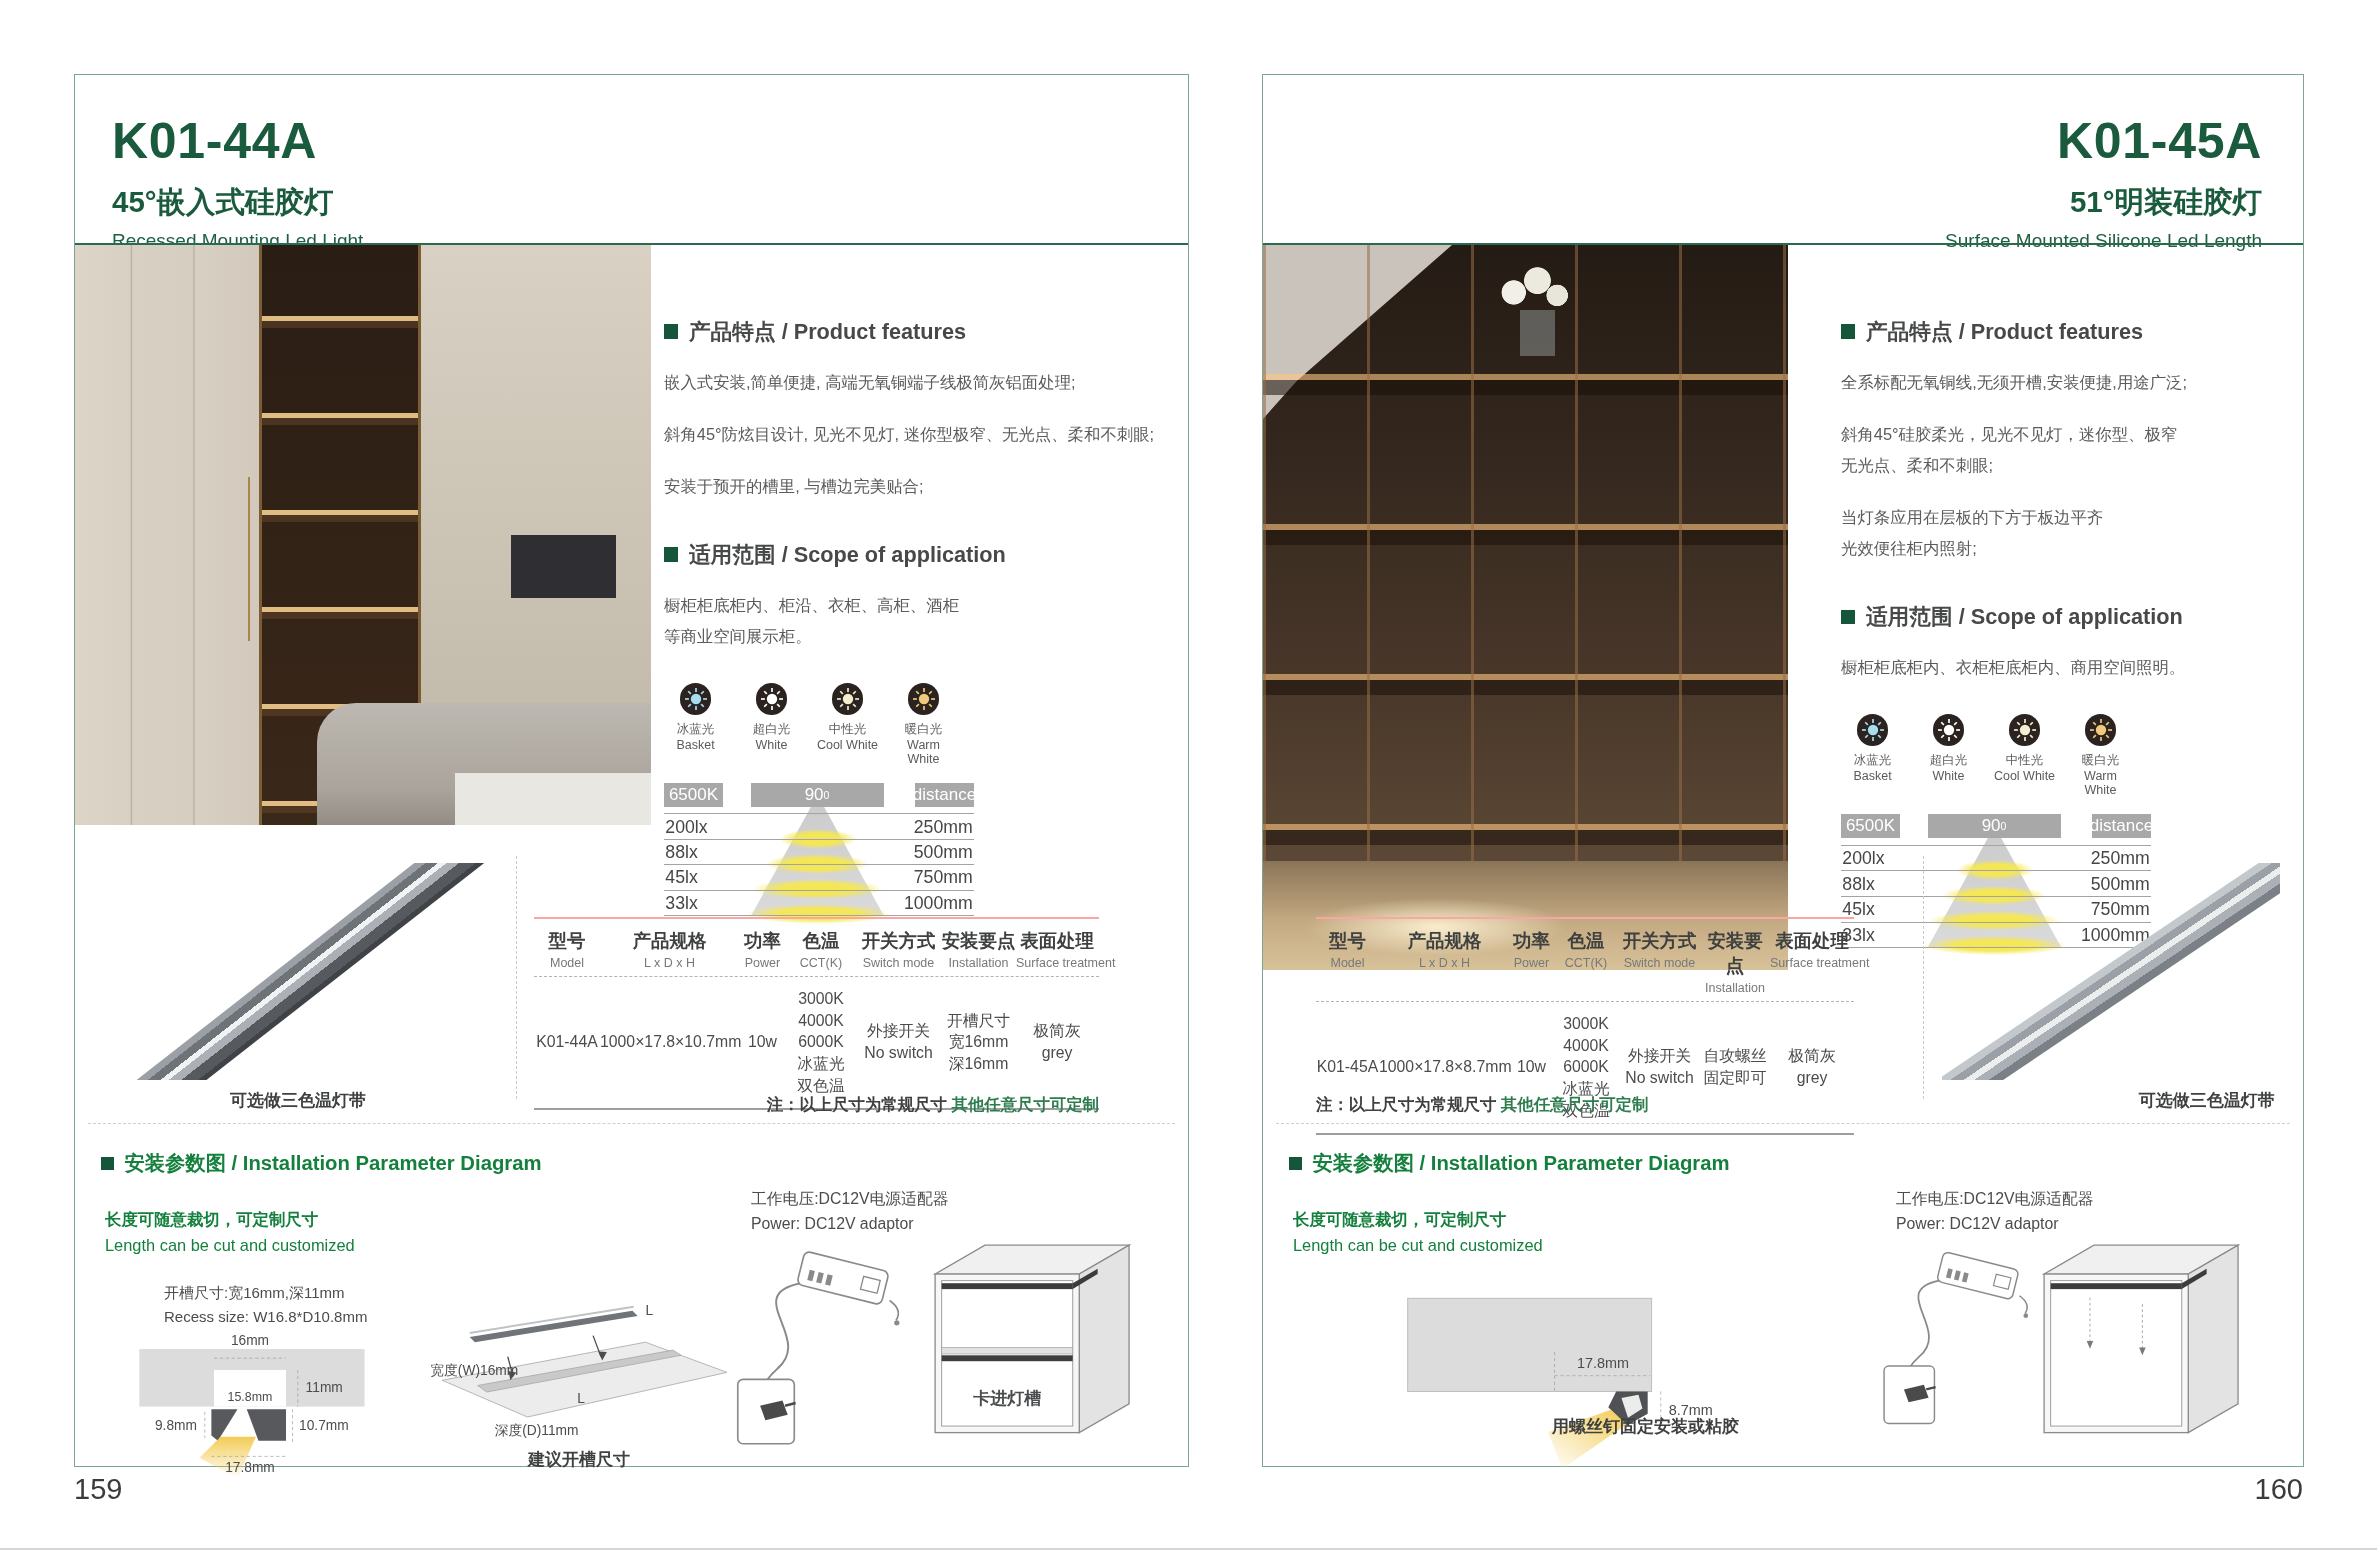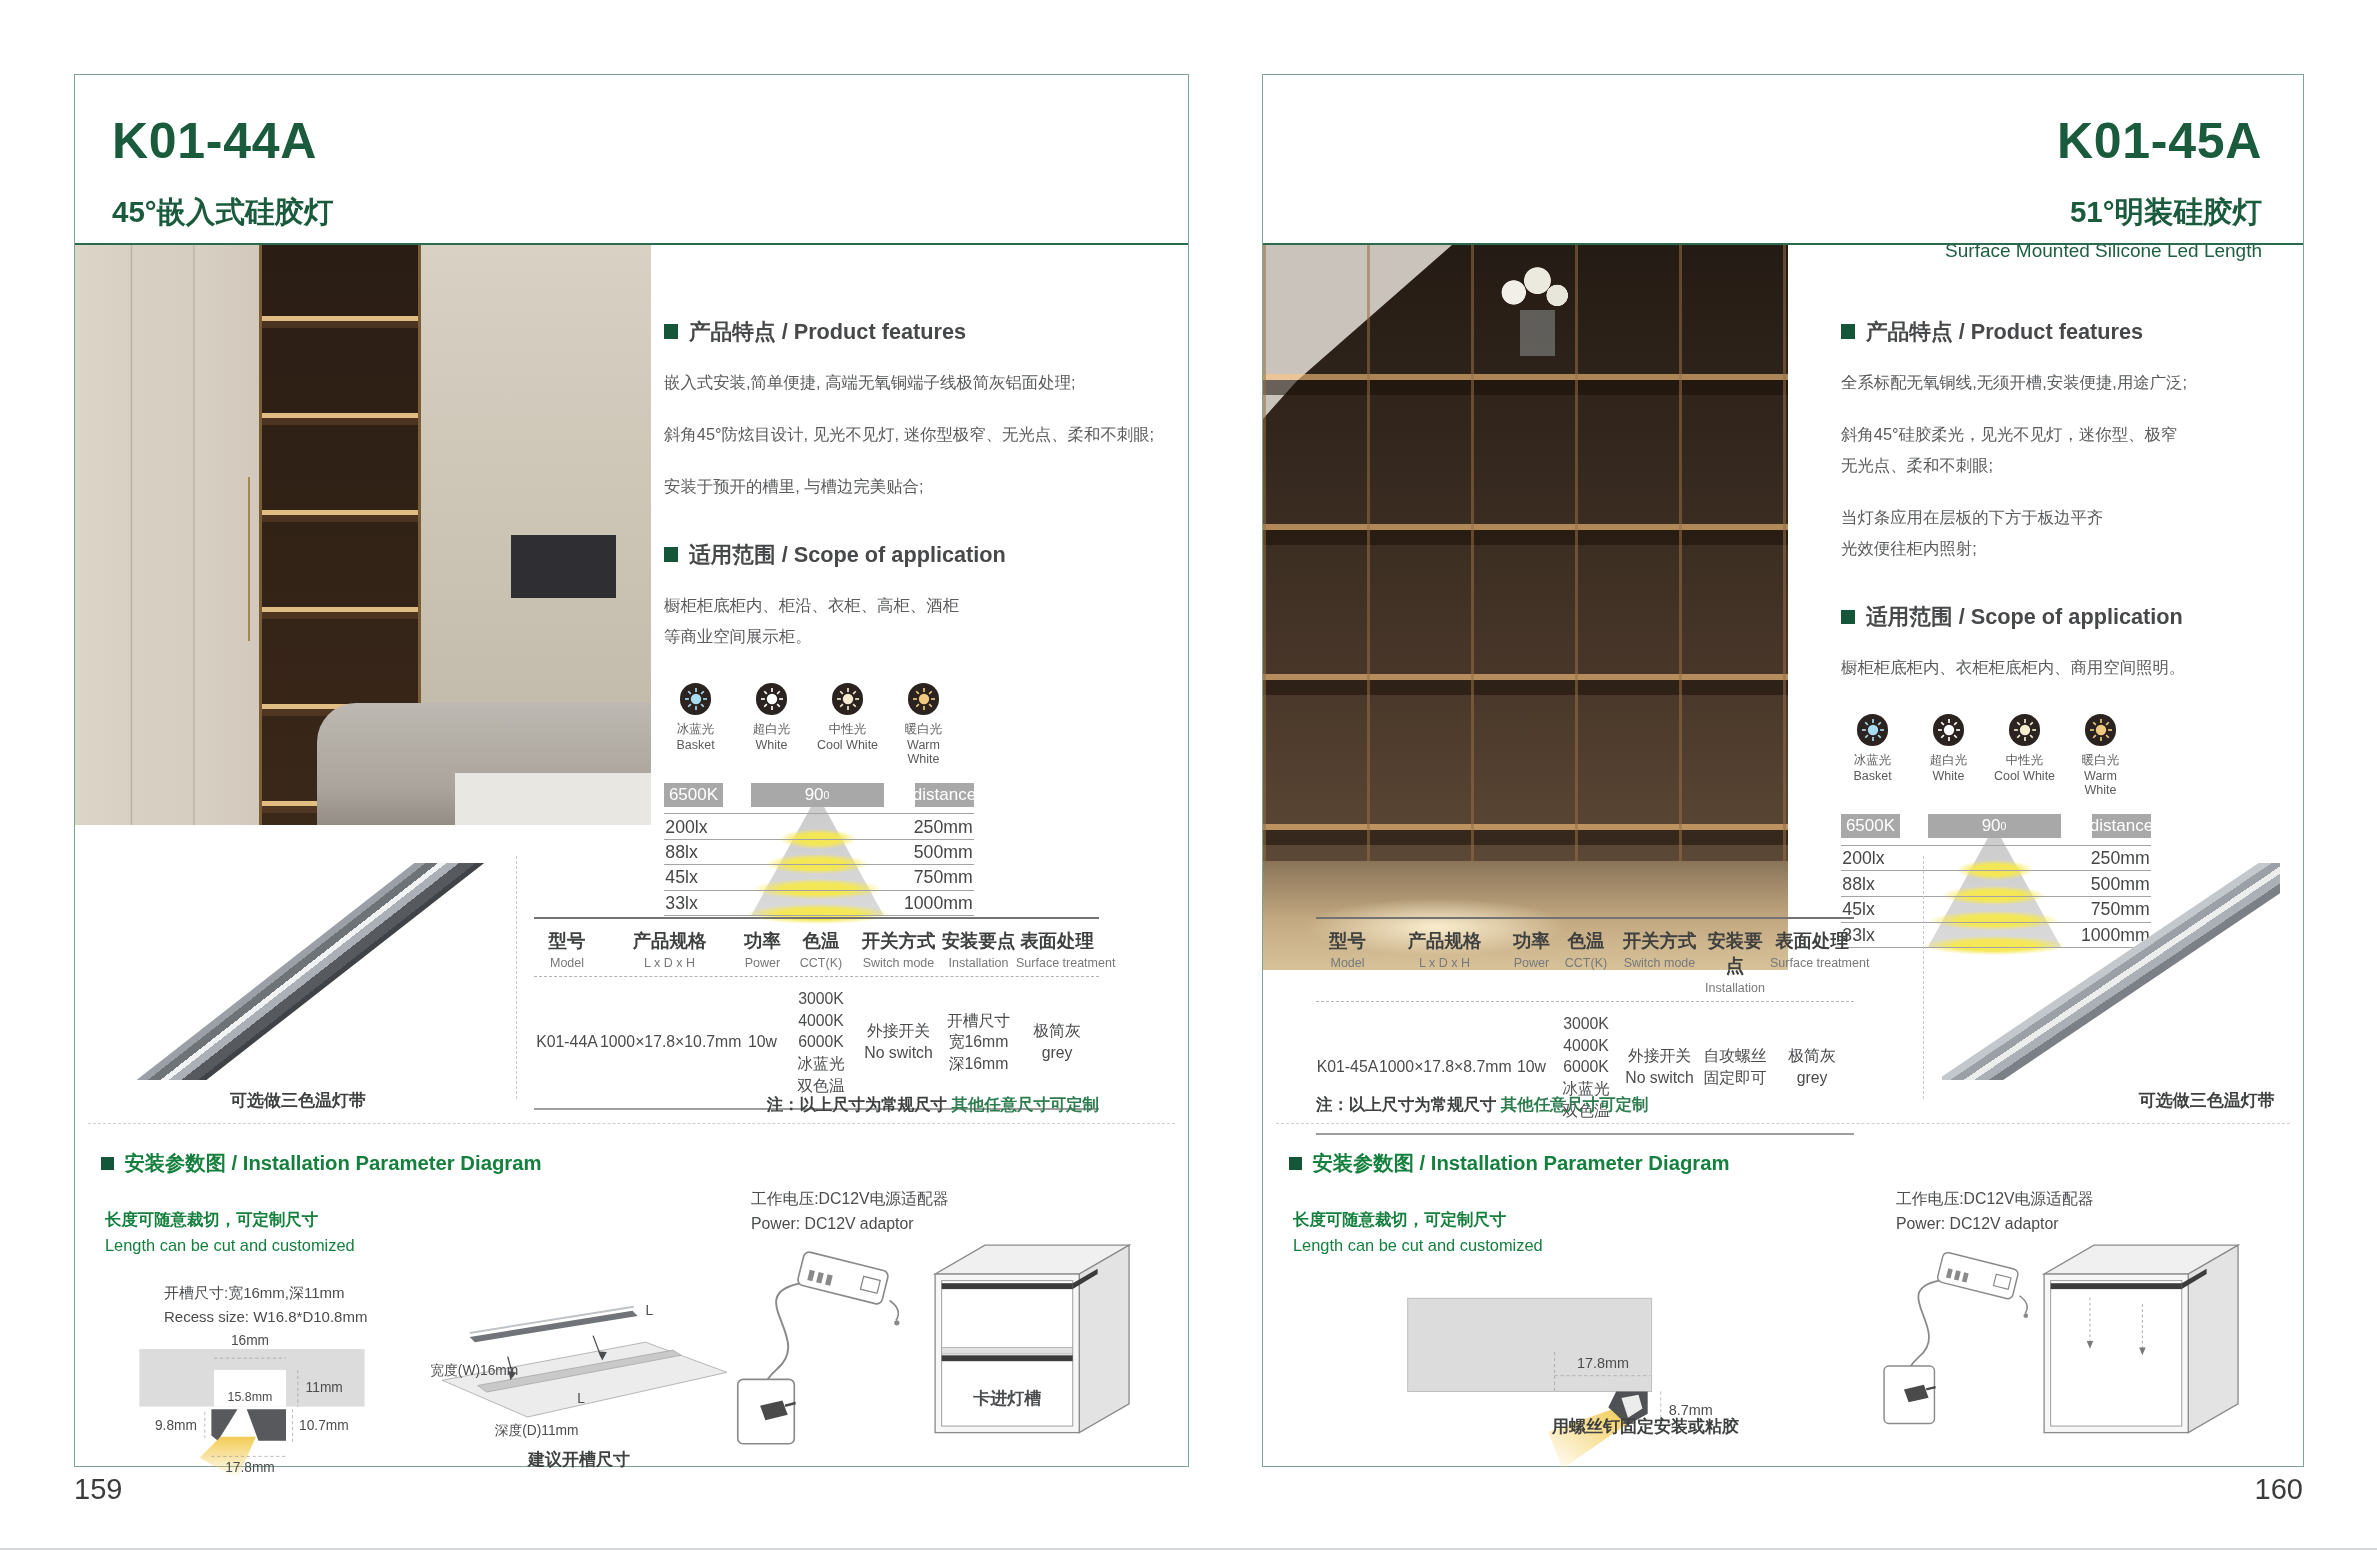--- a/index.html
+++ b/index.html
@@ -12,21 +12,21 @@
   .sheet { position:absolute; top:74px; height:1393px; background:#fff;
            border:1.3px solid #7da392; }
   .sheet-l { left:74px;  width:1115px; }
   .sheet-r { left:1262px; width:1042px; }
 
   
   .hd { position:absolute; top:37px; }
   .hd-l { left:37px; text-align:left; }
   .hd-r { right:41px; text-align:right; }
   .model { font-size:50px; font-weight:700; color:#1a5a3d; letter-spacing:0.7px; }
-  .name-cn { font-size:29.5px; font-weight:700; color:#1a5a3d; margin-top:23px; }
+  .name-cn { font-size:29.5px; font-weight:700; color:#1a5a3d; margin-top:13px; }
   .name-en { font-size:19px; font-weight:400; color:#1f5f41; margin-top:6.6px; }
   .hd-rule { position:absolute; top:168px; left:0; right:0; height:2px; background:#2a6a4e; }
 
   
   .photo { position:absolute; top:170px; left:0; overflow:hidden; background:#7a6a58; }
   .photo-l { width:576px; height:580px; }
   .photo-r { width:525px; height:725px; }
   .lp-doors { position:absolute; left:0; top:0; width:32%; height:100%;
     background:linear-gradient(90deg,#ddd5c8 0,#d8d0c3 30%,#b9ae9d 30.6%,#d8d0c3 31.4%,#d6cec1 64%,#b9ae9d 64.6%,#d8d0c3 65.4%,#d2c9bc 100%); }
   .lp-handle { position:absolute; left:30%; top:40%; width:2.6px; height:164px; background:#a8854e; }
@@ -89,21 +89,21 @@
     background:radial-gradient(ellipse at center, rgba(246,232,80,.95) 0 40%, rgba(246,232,80,0) 72%); }
 
   
   .strip-wrap { position:absolute; overflow:visible; }
   .strip-body { position:relative; overflow:hidden; }
   .strip { position:absolute; border-radius:2px;
     background:linear-gradient(180deg,#9aa0a6 0 16%,#6e7378 16% 34%,#f1f2f3 34% 46%,#aab0b5 46% 64%,#56595e 64% 88%,#3f4246 88% 100%); }
   .strip-cap { font-size:17px; font-weight:600; color:#3f4040; }
   .vdash { position:absolute; width:0; border-left:1.3px dashed #c9c9c9; }
 
-  .spec { position:absolute; border-top:2px solid #737373; border-bottom:2px solid #9d9d9d; }
+  .spec { position:absolute; border-top:2px solid #fca5a5; border-bottom:2px solid #9d9d9d; }
   .spec-head { display:grid; border-bottom:1.3px dashed #b3b3b3; padding:9.2px 0 6.6px; }
   .spec-row  { display:grid; padding:10.5px 0 11.8px; }
   .g-l { grid-template-columns:66px 139px 47px 70px 85px 75px 82px; }
   .g-r { grid-template-columns:63px 131px 43px 66px 81px 70px 84px; }
   .th { text-align:center; }
   .th-cn { font-size:18.4px; font-weight:700; color:#3f4040; }
   .th-en { font-size:12.5px; color:#77787a; margin-top:2.6px; white-space:nowrap; }
   .td { text-align:center; font-size:15.8px; color:#4b4c4e; line-height:21.7px; display:flex; flex-direction:column; justify-content:center; white-space:nowrap; }
   .note { position:absolute; font-size:16.4px; }
   .note-dark { color:#3f4040; font-weight:700; }

